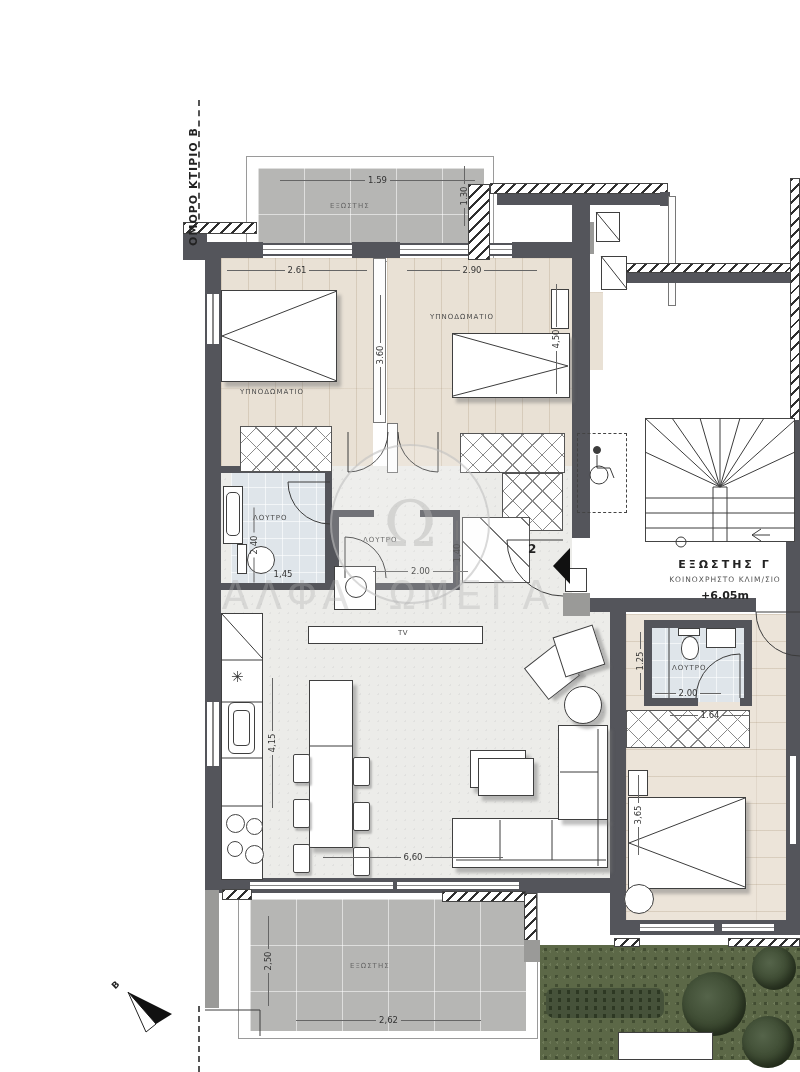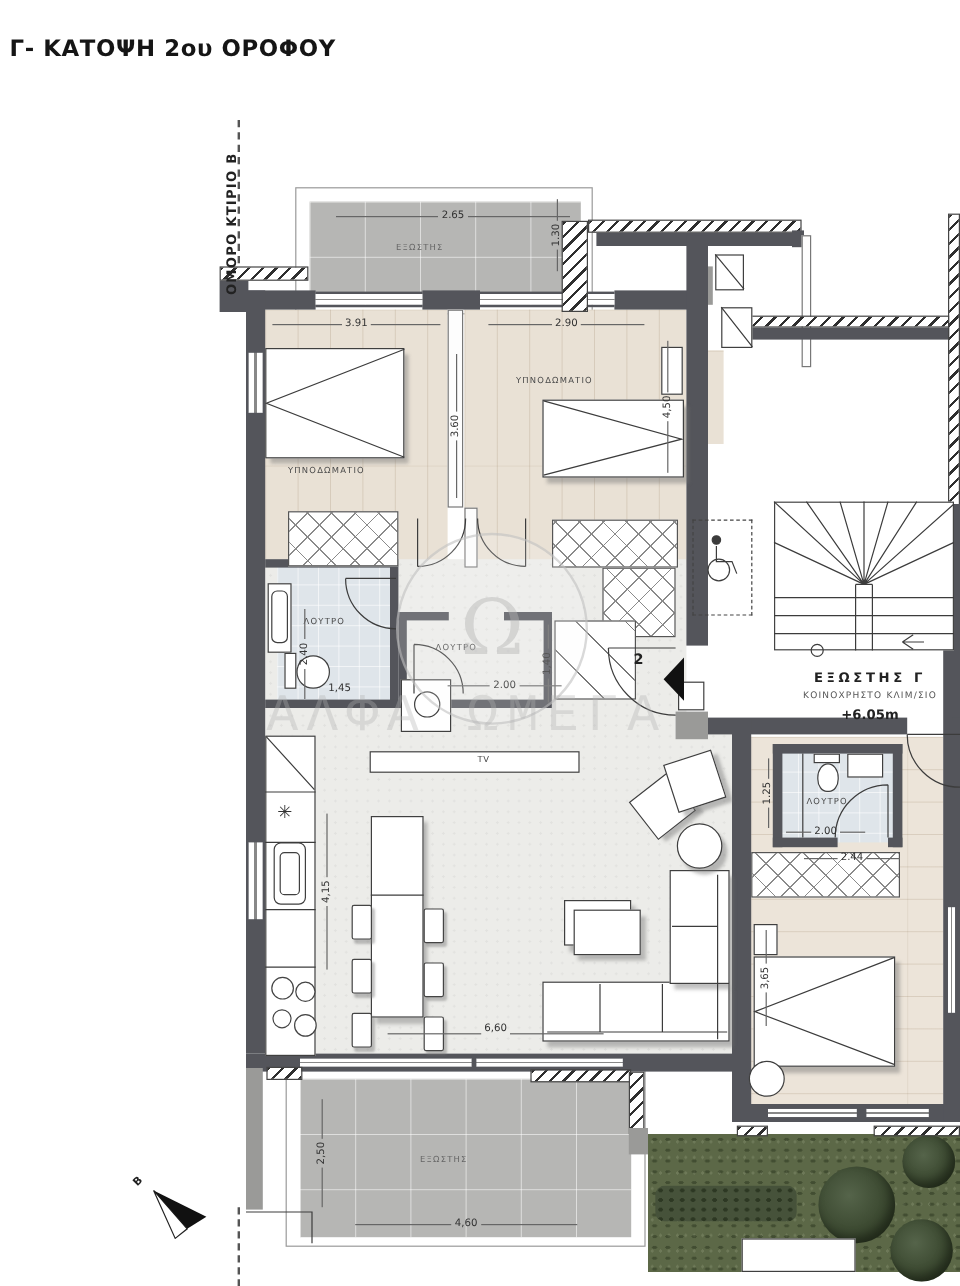--- a/index.html
+++ b/index.html
@@ -46,21 +46,20 @@
   .stairlbl1{position:absolute;left:655px;top:558px;width:140px;text-align:center;font-size:11px;font-weight:bold;letter-spacing:3px;color:#222;z-index:45;}
   .stairlbl2{position:absolute;left:640px;top:575px;width:170px;text-align:center;font-size:7.5px;letter-spacing:1px;color:#555;z-index:45;}
   .stairlbl3{position:absolute;left:655px;top:589px;width:140px;text-align:center;font-size:11px;font-weight:bold;color:#222;z-index:45;}
   .north-lbl{position:absolute;left:112px;top:980px;font-size:9px;font-weight:bold;color:#222;transform:rotate(-45deg);z-index:45;}
 </style>
 </head>
 <body>
 
 <div id="canvas">
 
-  <div class="title">Γ- ΚΑΤΟΨΗ 2ου ΟΡΟΦΟΥ</div>
   <div class="vlabel">ΟΜΟΡΟ ΚΤΙΡΙΟ Β</div>
   <div class="dash-v" style="left:198px;top:100px;height:140px;"></div>
   <div class="dash-v" style="left:198px;top:1006px;height:66px;"></div>
 
   <div class="slab" style="left:246px;top:156px;width:248px;height:106px;"></div>
   <div class="balc" style="left:258px;top:168px;width:226px;height:88px;"></div>
   <div class="wood" style="left:221px;top:258px;width:152px;height:215px;"></div>
   <div class="wood" style="left:387px;top:258px;width:185px;height:215px;"></div>
   <div class="conc" style="left:221px;top:466px;width:351px;height:134px;"></div>
   <div class="conc" style="left:221px;top:600px;width:389px;height:278px;"></div>
@@ -238,33 +237,33 @@
     <polygon points="553,566 570,548 570,584" fill="#111"></polygon>
 
     <g>
       <polygon points="128,992 156,1024 146,1032" fill="#fff" stroke="#222" stroke-width="1"></polygon>
       <polygon points="128,992 172,1014 156,1024" fill="#111"></polygon>
     </g>
   </svg>
 
   <div class="dim" style="left:280px;top:175px;width:195px;">
       <span class="l"></span>
-      <span>2.65</span>
+      <span>1.59</span>
       <span class="l"></span>
     </div>
   <div class="lbl" style="left:330px;top:202px;width:80px;color:#666;">ΕΞΩΣΤΗΣ</div>
   <div class="dim" style="left:434px;top:191px;width:60px;transform:rotate(-90deg);">
       <span class="l"></span>
       <span>1.30</span>
       <span class="l"></span>
     </div>
 
   <div class="dim" style="left:227px;top:265px;width:140px;">
       <span class="l"></span>
-      <span>3.91</span>
+      <span>2.61</span>
       <span class="l"></span>
     </div>
   <div class="dim" style="left:407px;top:265px;width:130px;">
       <span class="l"></span>
       <span>2.90</span>
       <span class="l"></span>
     </div>
   <div class="dim" style="left:320px;top:350px;width:120px;transform:rotate(-90deg);">
       <span class="l"></span>
       <span>3.60</span>
@@ -301,57 +300,57 @@
       <span>1,40</span>
       <span class="l"></span>
     </div>
 
   <div class="lbl" style="left:398px;top:629px;width:24px;letter-spacing:.5px;">TV</div>
   <div class="dim" style="left:207px;top:738px;width:130px;transform:rotate(-90deg);">
       <span class="l"></span>
       <span>4,15</span>
       <span class="l"></span>
     </div>
-  <div class="dim" style="left:323px;top:852px;width:180px;align-items:flex-end;">
+  <div class="dim" style="left:323px;top:852px;width:180px;">
       <span class="l"></span>
       <span>6,60</span>
       <span class="l"></span>
     </div>
 
   <div class="lbl" style="left:672px;top:664px;width:55px;">ΛΟΥΤΡΟ</div>
   <div class="dim" style="left:611px;top:656px;width:58px;transform:rotate(-90deg);">
       <span class="l"></span>
       <span>1.25</span>
       <span class="l"></span>
     </div>
   <div class="dim" style="left:655px;top:688px;width:66px;">
       <span class="l"></span>
       <span>2.00</span>
       <span class="l"></span>
     </div>
   <div class="dim" style="left:670px;top:710px;width:80px;">
       <span class="l"></span>
-      <span>2.44</span>
+      <span>1.64</span>
       <span class="l"></span>
     </div>
   <div class="dim" style="left:598px;top:810px;width:80px;transform:rotate(-90deg);">
       <span class="l"></span>
       <span>3,65</span>
       <span class="l"></span>
     </div>
 
   <div class="lbl" style="left:350px;top:962px;width:85px;color:#666;">ΕΞΩΣΤΗΣ</div>
   <div class="dim" style="left:223px;top:956px;width:90px;transform:rotate(-90deg);">
       <span class="l"></span>
       <span>2,50</span>
       <span class="l"></span>
     </div>
   <div class="dim" style="left:296px;top:1015px;width:185px;">
       <span class="l"></span>
-      <span>4,60</span>
+      <span>2,62</span>
       <span class="l"></span>
     </div>
 
   <div class="stairlbl1">ΕΞΩΣΤΗΣ  Γ</div>
   <div class="stairlbl2">ΚΟΙΝΟΧΡΗΣΤΟ ΚΛΙΜ/ΣΙΟ</div>
   <div class="stairlbl3">+6.05m</div>
   <div class="entry-num">2</div>
   <div class="north-lbl">Β</div>
 
   <div class="wm-circle">

